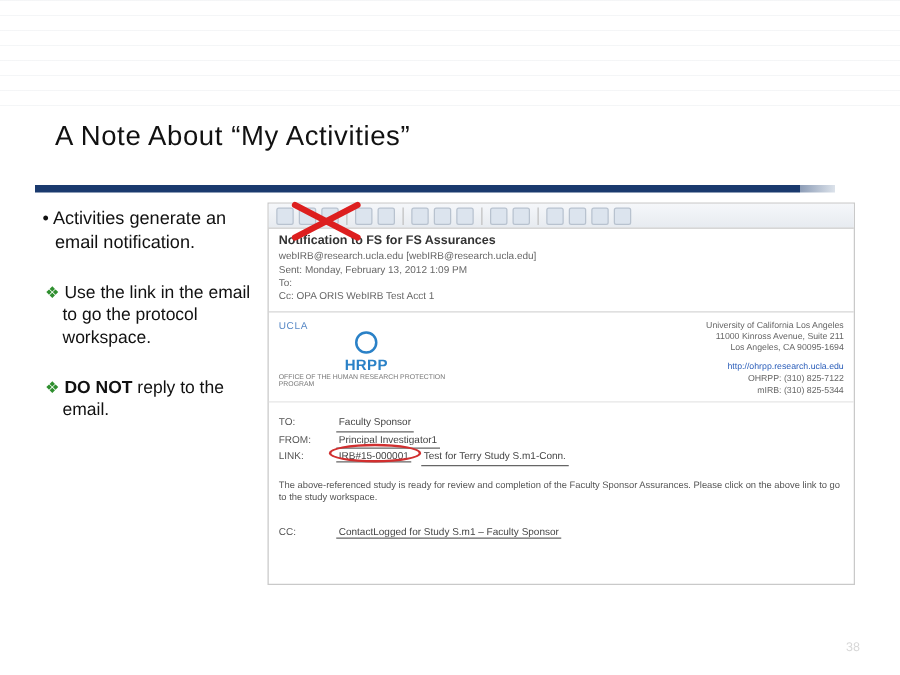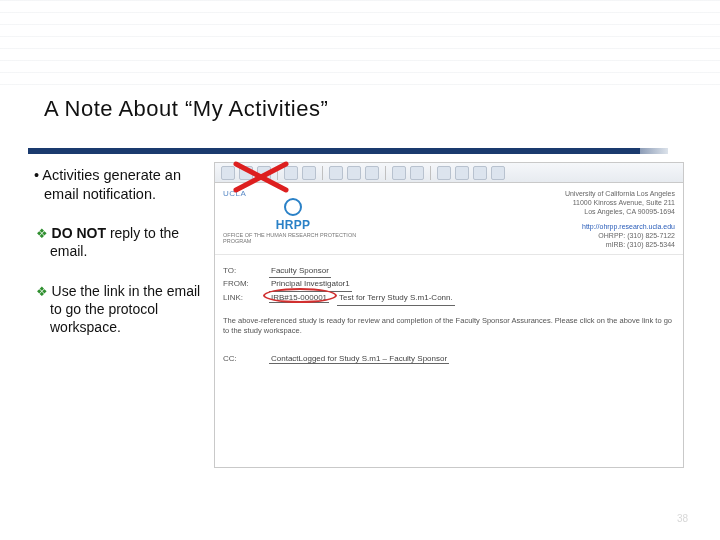--- a/index.html
+++ b/index.html
@@ -244,25 +244,25 @@
 <div class="title-rule"></div>
 <div class="title-rule-fade"></div>
 
 <div class="content-area">
   <div class="left-col">
     <div class="bullet1">
       <span>Activities generate an email notification.</span>
     </div>
     <div class="bullet2">
       <span class="diamond">❖</span>
-      <span class="bold">DO NOT</span><span> reply to the email.</span>
+      <span>Use the link in the email to go the protocol workspace.</span>
     </div>
     <div class="bullet2">
       <span class="diamond">❖</span>
-      <span>Use the link in the email to go the protocol workspace.</span>
+      <span class="bold">DO NOT</span><span> reply to the email.</span>
     </div>
   </div>
 
   <div class="right-col">
     <div class="email-screenshot">
       <div class="email-toolbar">
         <div class="tb-icon"></div>
         <div class="tb-icon"></div>
         <div class="tb-icon"></div>
         <div class="tb-sep"></div>
@@ -275,20 +275,27 @@
         <div class="tb-sep"></div>
         <div class="tb-icon"></div>
         <div class="tb-icon"></div>
         <div class="tb-sep"></div>
         <div class="tb-icon"></div>
         <div class="tb-icon"></div>
         <div class="tb-icon"></div>
         <div class="tb-icon"></div>
       </div>
 
+      <div class="email-header">
+        <div class="email-subject">Notification to FS for FS Assurances</div>
+        <div class="email-meta-line">webIRB@research.ucla.edu [webIRB@research.ucla.edu]</div>
+        <div class="email-meta-line">Sent: Monday, February 13, 2012 1:09 PM</div>
+        <div class="email-meta-line">To:</div>
+        <div class="email-meta-line">Cc:   OPA ORIS WebIRB Test Acct 1</div>
+      </div>
 
       <div class="email-section">
         <div class="logo-block">
           <div class="ucla-text">UCLA</div>
           <div class="hrpp-logo">
             <span class="hrpp-o"></span>
             <span class="hrpp-text">HRPP</span>
           </div>
           <div class="hrpp-sub">OFFICE OF THE HUMAN RESEARCH PROTECTION PROGRAM</div>
         </div>

